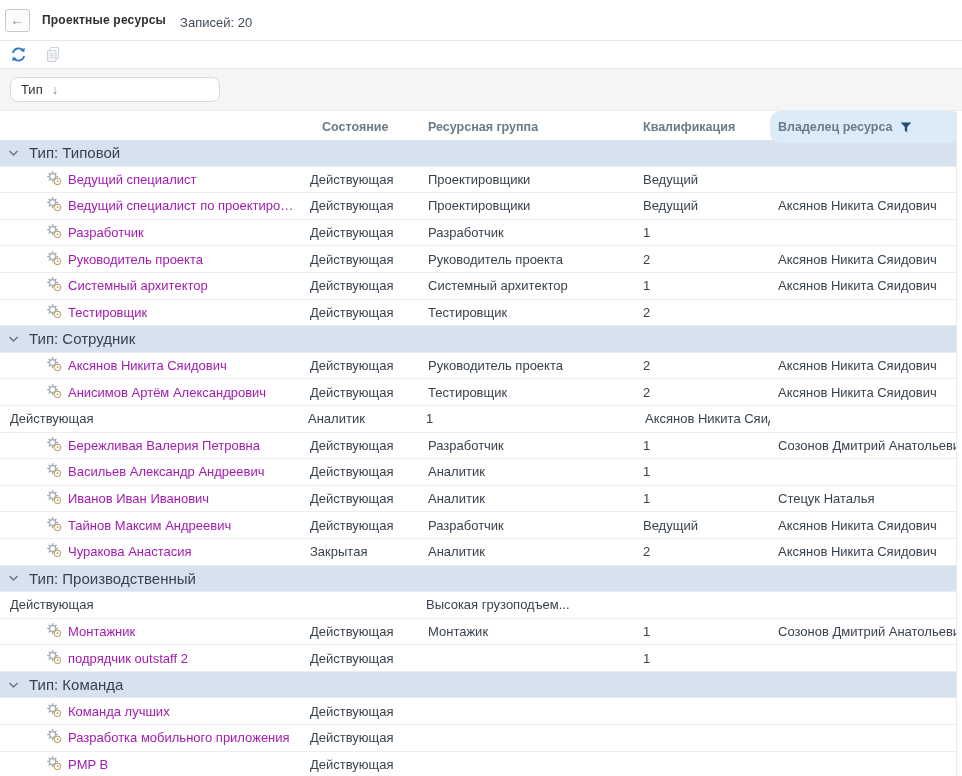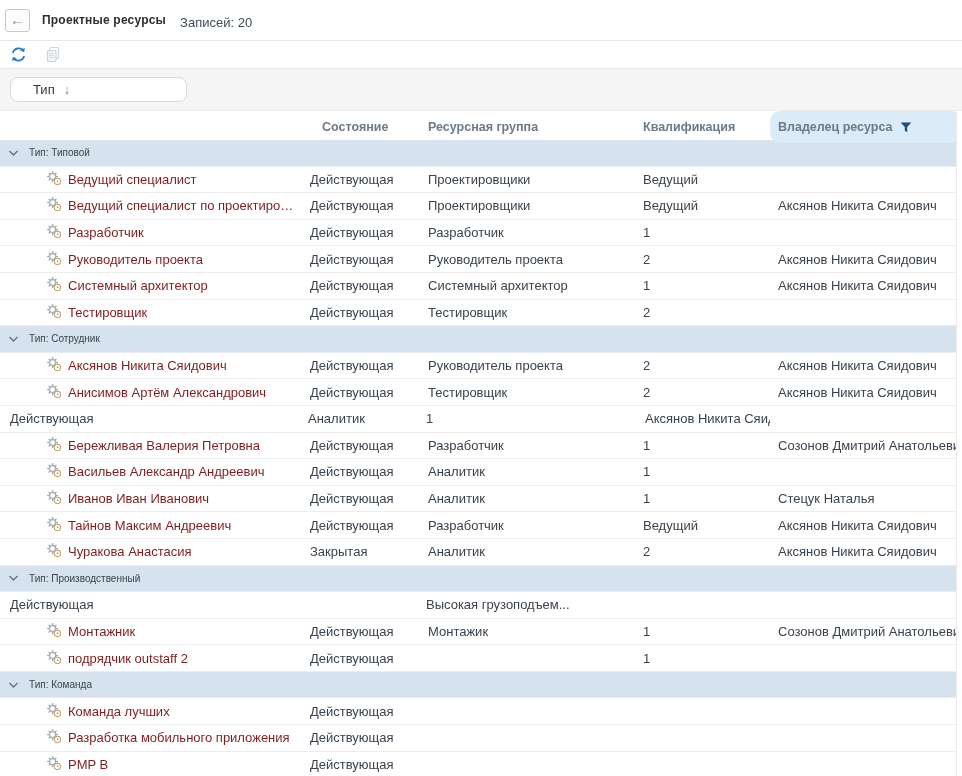--- a/index.html
+++ b/index.html
@@ -25,22 +25,22 @@
     height: 29px; border-top: 1px solid #e7e7e7; border-bottom: 1px solid #e7e7e7;
     display: flex; align-items: center; gap: 17px; padding-left: 9px; background: #fff;
   }
   .tool-btn { width: 18px; height: 18px; display: flex; align-items: center; justify-content: center; cursor: pointer; }
   
   .filterbar {
     height: 42px; background: #f5f5f6; border-bottom: 1px solid #ececec;
     display: flex; align-items: center; padding-left: 10px;
   }
   .filter-chip {
-    width: 177px; height: 25px; background: #fff; border: 1px solid #d8dbde; border-radius: 8px;
-    display: flex; align-items: center; padding: 0 22px; font-size: 13px; color: #333; cursor: pointer;
+    width: 210px; height: 25px; background: #fff; border: 1px solid #d8dbde; border-radius: 8px;
+    display: flex; align-items: center; padding: 0 10px; font-size: 13px; color: #333; cursor: pointer;
   }
   .filter-chip .sort-arrow { color: #7d8893; margin-left: 9px; font-size: 12.5px; }
   
   .thead {
     height: 27px; display: grid;
     grid-template-columns: 60px 240px 120px 217px 133px auto;
     background: #fff; margin-bottom: 2px;
   }
   .th {
     display: flex; align-items: center; font-size: 12.5px; font-weight: 700; color: #6d7a88;
@@ -53,31 +53,31 @@
   .th-qual { padding-left: 6px; }
   .th-owner { padding-left: 8px; border-radius: 10px; }
   .th .sort-up { color: #8795a5; font-weight: 400; font-size: 12px; margin: 0 6px 0 7px; }
   .th .funnel { margin-left: 7px; display: inline-flex; }
   
   .group-row {
     height: 26.6px; background: #d6e2ee; border-bottom: 1px solid #e6ecf2;
     display: flex; align-items: center; padding-left: 8px; cursor: pointer;
   }
   .group-row .chev { display: inline-flex; margin-right: 10px; }
-  .group-label { font-size: 10px; color: #39434d; }
+  .group-label { font-size: 15px; color: #39434d; }
   .data-row {
     height: 26.6px; display: grid;
     grid-template-columns: 300px 120px 217px 133px auto;
     border-bottom: 1px solid #ededed; background: #fff; cursor: pointer;
   }
   .cell {
     display: flex; align-items: center; font-size: 13px; color: #39434e;
     white-space: nowrap; overflow: hidden;
   }
-  .name-cell { padding-left: 46px; color: #7f1d1d; }
+  .name-cell { padding-left: 46px; color: #a21caf; }
   .name-cell .gearclock { flex: 0 0 auto; margin-right: 6px; }
   .name-cell span { overflow: hidden; text-overflow: ellipsis; }
   .cell-state { padding-left: 10px; }
   .cell-group { padding-left: 8px; }
   .cell-qual  { padding-left: 6px; }
   .cell-owner { padding-left: 8px; }
   
   .right-gutter {
     position: absolute; top: 111px; right: 0; width: 6px; height: 665px;
     background: #fff; border-left: 1px solid #eaeaea;

